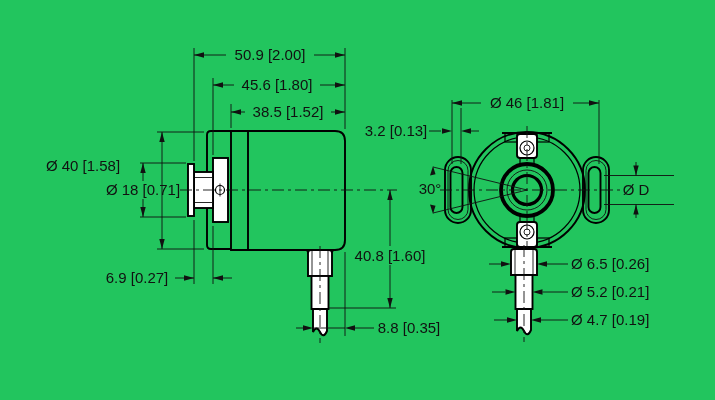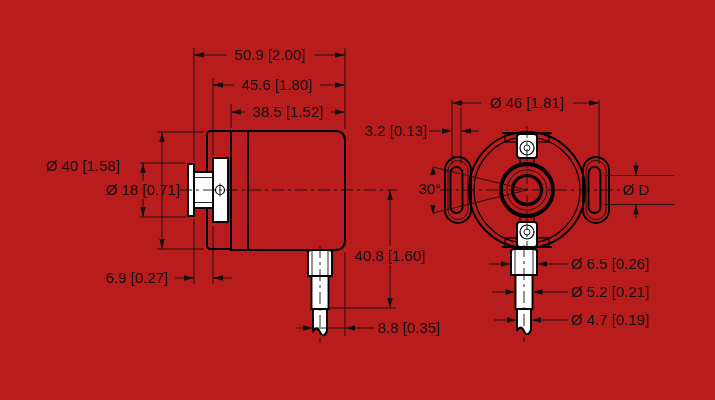--- a/index.html
+++ b/index.html
@@ -1,16 +1,16 @@
 <!DOCTYPE html>
 <html><head>
 <meta charset="utf-8">
 <style>
   html,body{margin:0;padding:0;background:#fff;}
-  .stage{width:715px;height:400px;background:#b91c1c;position:relative;overflow:hidden;}
+  .stage{width:715px;height:400px;background:#22c55e;position:relative;overflow:hidden;}
   svg{display:block;}
   
   .o2{stroke:#000;stroke-width:1.9;fill:none;}
   .o1{stroke:#000;stroke-width:1.2;fill:none;}
   .b4{stroke:#000;stroke-width:3.8;fill:none;}
   .b3{stroke:#000;stroke-width:3.2;fill:none;}
   .t{stroke:#111;stroke-width:0.9;fill:none;}
   .cl{stroke:#111;stroke-width:0.9;fill:none;stroke-dasharray:12 4 3 4;}
   .wf{fill:#fff;}
   .ah{fill:#111;stroke:none;}

